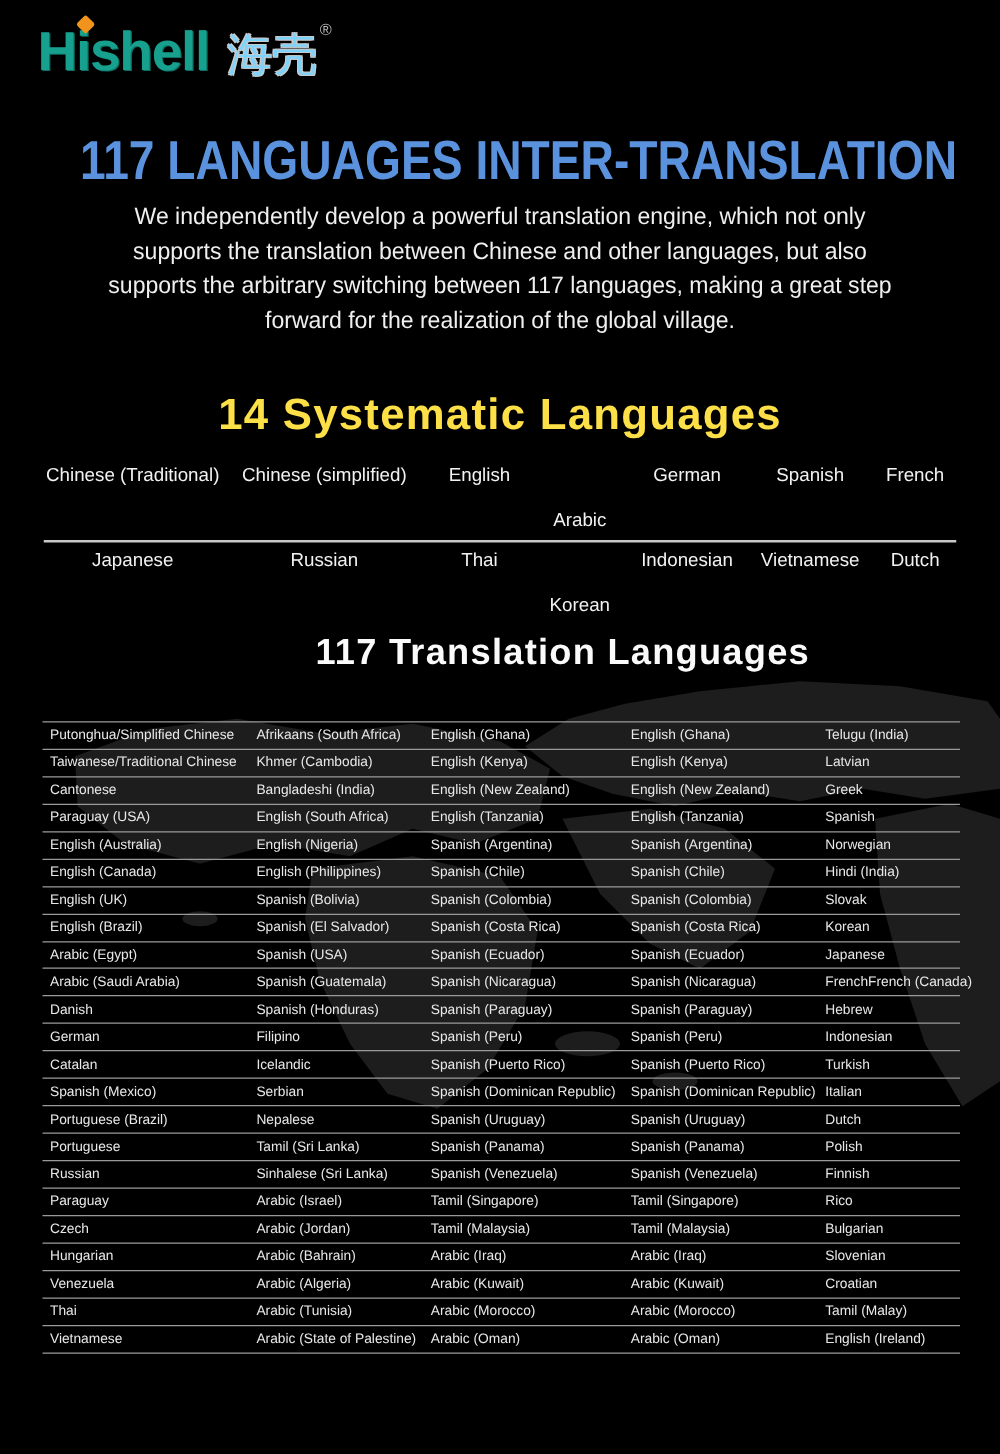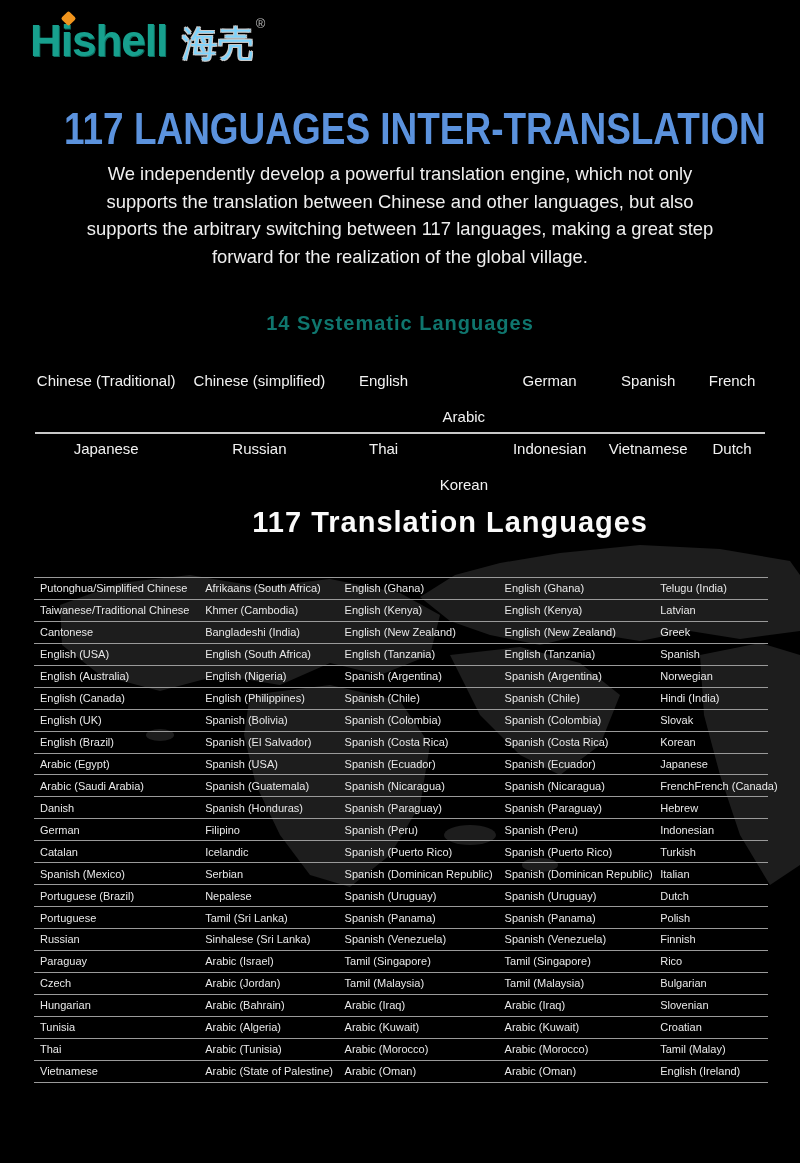--- a/index.html
+++ b/index.html
@@ -31,21 +31,21 @@
     transform:scaleX(0.84); transform-origin:50% 50%; white-space:nowrap;
   }
   .hero-desc {
     position:absolute; top:160px; left:72px; width:656px; text-align:center;
     font-size:19px; line-height:27.5px; color:#efefef;
     transform:scaleX(0.97); transform-origin:50% 0;
   }
   
   .sys-title {
     position:absolute; top:312px; left:0; width:800px; text-align:center;
-    font-size:20px; font-weight:bold; letter-spacing:1px; color:#0f766e;
+    font-size:35px; font-weight:bold; letter-spacing:1px; color:#fde047;
   }
   .sys-table { position:absolute; top:366px; left:35px; width:730px; }
   .sys-row { display:flex; width:100%; }
   .sys-cell {
     font-size:15px; color:#f2f2f2; text-align:center; padding:6px 0 7px 0;
     white-space:nowrap;
   }
   .sys-row .sys-cell:nth-child(1){ width:19.5%; }
   .sys-row .sys-cell:nth-child(2){ width:22.5%; }
   .sys-row .sys-cell:nth-child(3){ width:11.5%; }
@@ -151,21 +151,21 @@
       <div class="tcell c4">Latvian</div>
     </div>
     <div class="trow">
       <div class="tcell c0">Cantonese</div>
       <div class="tcell c1">Bangladeshi (India)</div>
       <div class="tcell c2">English (New Zealand)</div>
       <div class="tcell c3">English (New Zealand)</div>
       <div class="tcell c4">Greek</div>
     </div>
     <div class="trow">
-      <div class="tcell c0">English (USA)</div>
+      <div class="tcell c0">Paraguay (USA)</div>
       <div class="tcell c1">English (South Africa)</div>
       <div class="tcell c2">English (Tanzania)</div>
       <div class="tcell c3">English (Tanzania)</div>
       <div class="tcell c4">Spanish</div>
     </div>
     <div class="trow">
       <div class="tcell c0">English (Australia)</div>
       <div class="tcell c1">English (Nigeria)</div>
       <div class="tcell c2">Spanish (Argentina)</div>
       <div class="tcell c3">Spanish (Argentina)</div>
@@ -270,21 +270,21 @@
       <div class="tcell c4">Bulgarian</div>
     </div>
     <div class="trow">
       <div class="tcell c0">Hungarian</div>
       <div class="tcell c1">Arabic (Bahrain)</div>
       <div class="tcell c2">Arabic (Iraq)</div>
       <div class="tcell c3">Arabic (Iraq)</div>
       <div class="tcell c4">Slovenian</div>
     </div>
     <div class="trow">
-      <div class="tcell c0">Tunisia</div>
+      <div class="tcell c0">Venezuela</div>
       <div class="tcell c1">Arabic (Algeria)</div>
       <div class="tcell c2">Arabic (Kuwait)</div>
       <div class="tcell c3">Arabic (Kuwait)</div>
       <div class="tcell c4">Croatian</div>
     </div>
     <div class="trow">
       <div class="tcell c0">Thai</div>
       <div class="tcell c1">Arabic (Tunisia)</div>
       <div class="tcell c2">Arabic (Morocco)</div>
       <div class="tcell c3">Arabic (Morocco)</div>

